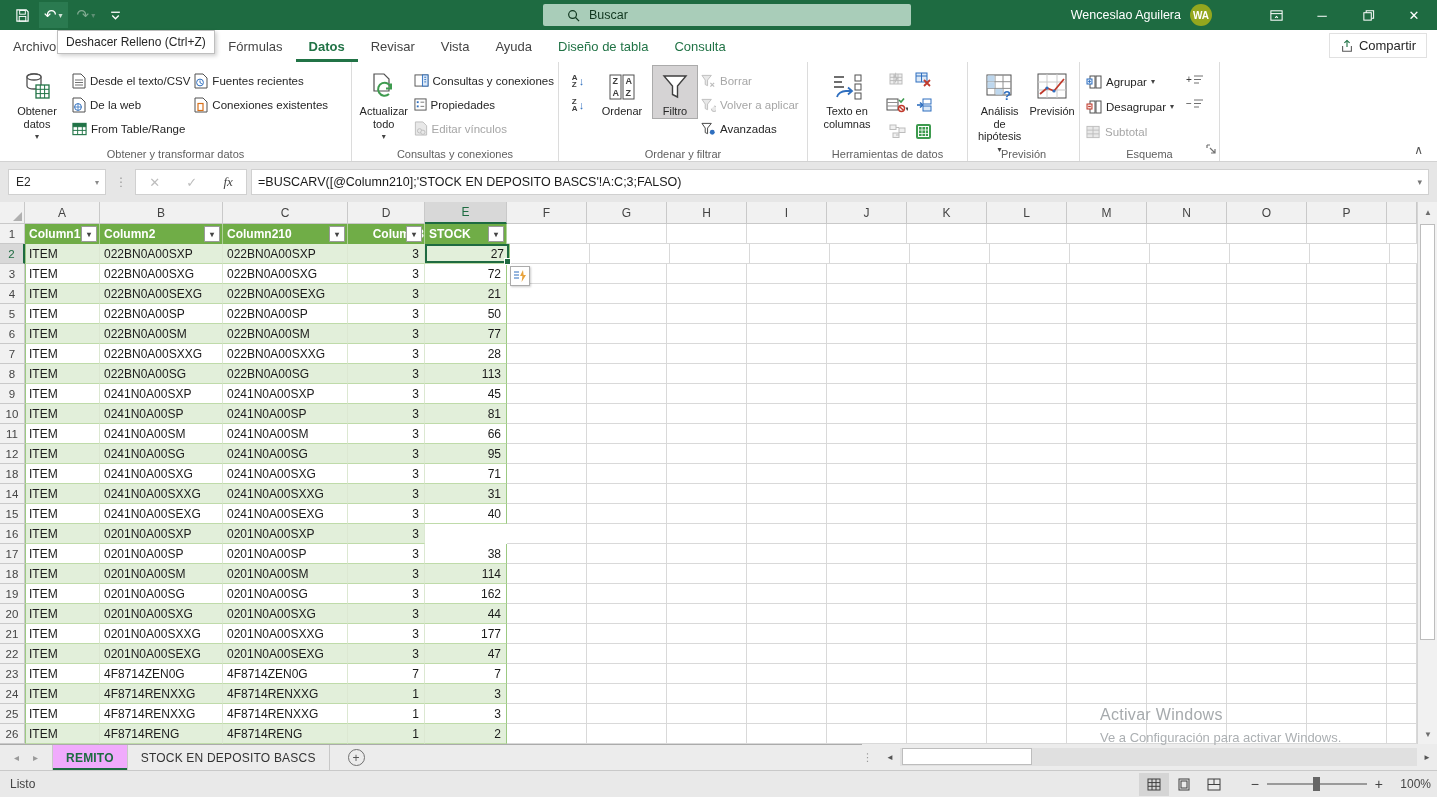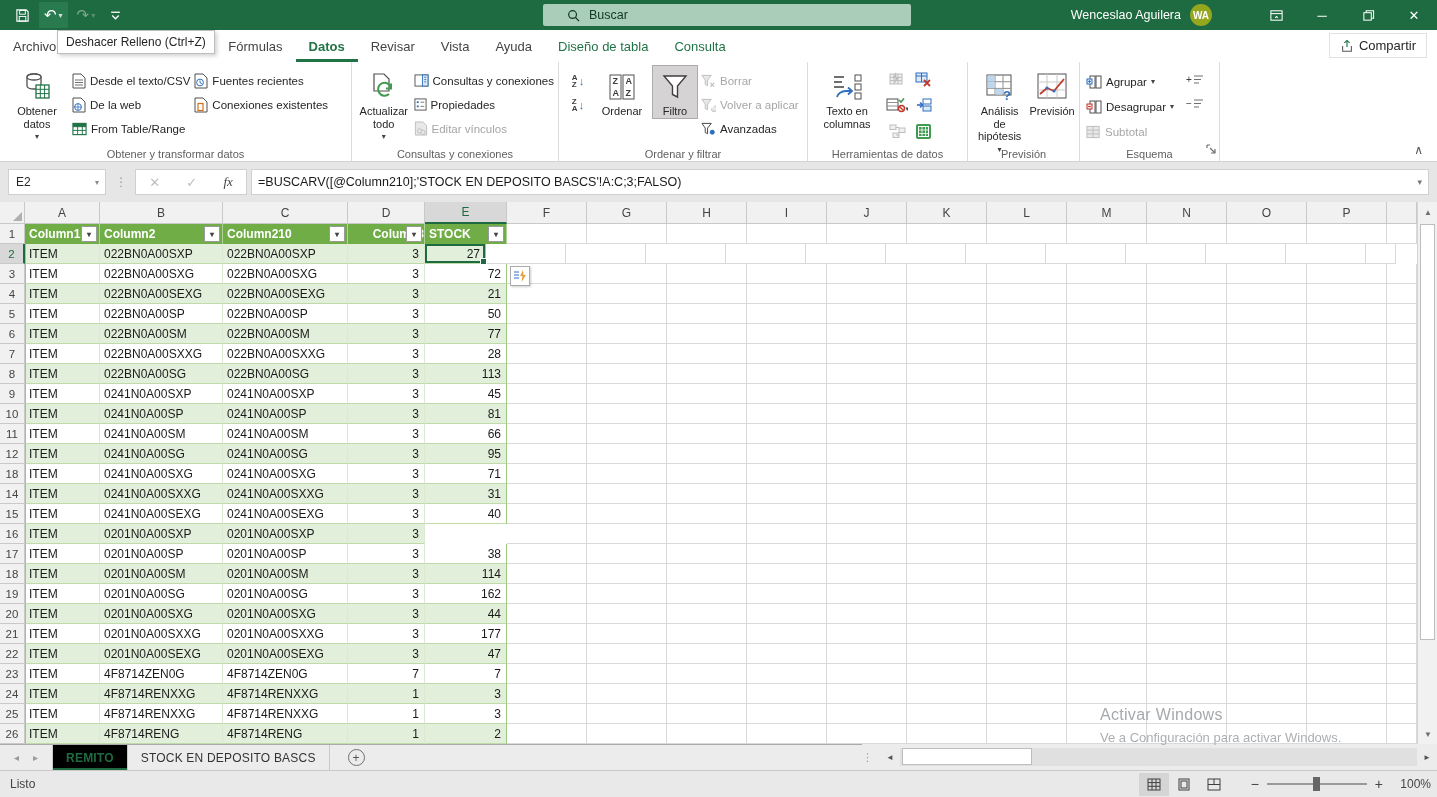--- a/index.html
+++ b/index.html
@@ -130,21 +130,21 @@
   .vs-down{position:absolute;bottom:0;}
   .vs-thumb{position:absolute;left:2px;top:22px;width:15px;height:416px;background:#fff;
             border:1px solid #BDBDBD;}
 
   
   .sheetbar{position:absolute;left:0;top:744px;width:100%;height:26px;background:#ECECEC;
             border-top:1px solid #ABABAB;display:flex;align-items:stretch;font-size:12px;}
   .sheet-nav{display:flex;align-items:center;gap:14px;padding:0 14px;color:#9A9A9A;font-size:10px;}
   .stab{display:flex;align-items:center;padding:0 13px;border-right:1px solid #C8C8C8;color:#333;
         letter-spacing:.2px;}
-  .stab.active{background:#000000;color:#1E6B41;font-weight:bold;box-shadow:inset 0 -2px 0 #1E6B41;
+  .stab.active{background:#f0abfc;color:#1E6B41;font-weight:bold;box-shadow:inset 0 -2px 0 #1E6B41;
         border-left:1px solid #C8C8C8;}
   .newsheet{display:flex;align-items:center;margin-left:18px;}
   .newsheet .circle{width:17px;height:17px;border:1px solid #707070;border-radius:50%;
         display:flex;align-items:center;justify-content:center;font-size:12px;color:#555;}
   .hscroll{position:absolute;right:0;top:744px;width:575px;height:26px;background:#ECECEC;
            display:flex;align-items:center;}
   .hs-grip{color:#9A9A9A;font-size:11px;margin-right:8px;letter-spacing:-1px;}
   .hs-btn{width:20px;height:18px;display:flex;align-items:center;justify-content:center;
           font-size:8px;color:#555;}
   .hs-track{flex:1;height:18px;background:#E0E0E0;position:relative;}
@@ -633,21 +633,21 @@
           <div class="pc" style="width: 80px;"></div>
           <div class="pc" style="width: 80px;"></div>
           <div class="pc" style="width: 30px;"></div>
         </div>
         <div class="grow">
           <div class="rh sel">2</div>
           <div class="tc band firstcol" style="width: 75px;">ITEM</div>
           <div class="tc band" style="width: 123px;">022BN0A00SXP</div>
           <div class="tc band" style="width: 125px;">022BN0A00SXP</div>
           <div class="tc band num" style="width: 77px;">3</div>
-          <div class="tc band num lastcol selcell" style="width: 61px;">27</div>
+          <div class="tc band num lastcol selcell" style="width: 85px;">27</div>
           <div class="pc" style="width: 80px;"></div>
           <div class="pc" style="width: 80px;"></div>
           <div class="pc" style="width: 80px;"></div>
           <div class="pc" style="width: 80px;"></div>
           <div class="pc" style="width: 80px;"></div>
           <div class="pc" style="width: 80px;"></div>
           <div class="pc" style="width: 80px;"></div>
           <div class="pc" style="width: 80px;"></div>
           <div class="pc" style="width: 80px;"></div>
           <div class="pc" style="width: 80px;"></div>

